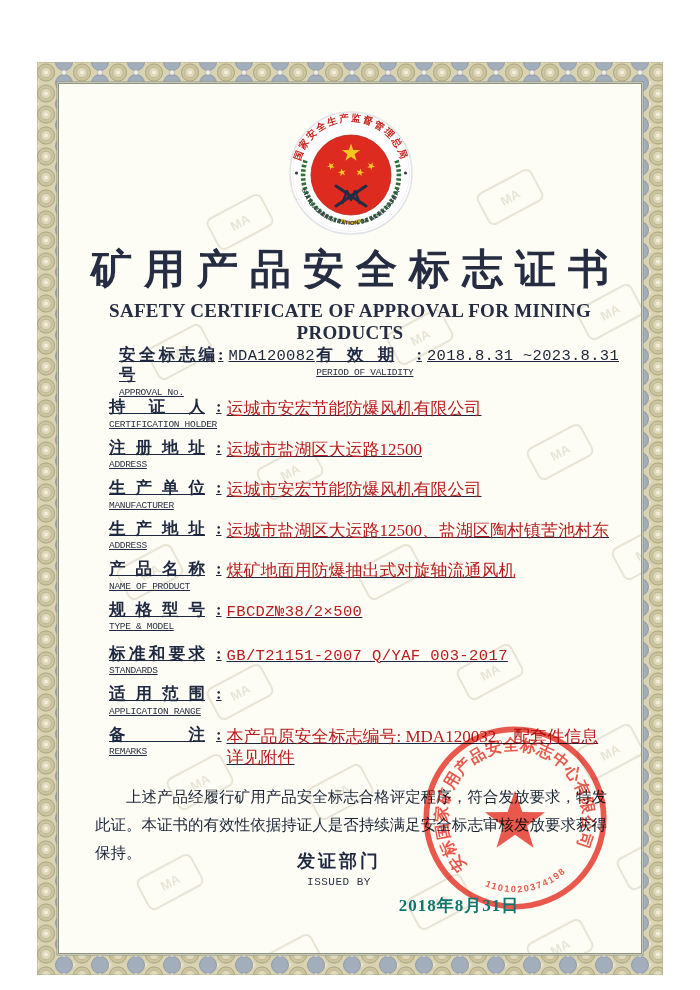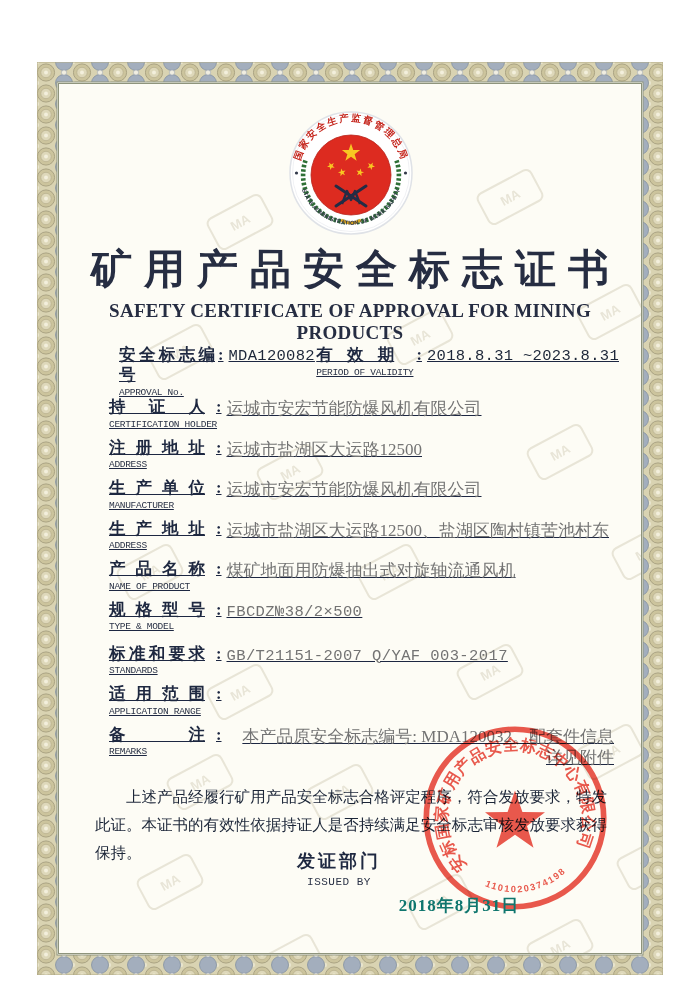--- a/index.html
+++ b/index.html
@@ -39,21 +39,21 @@
     display:block;font-family:"Liberation Mono",monospace;font-size:9.5px;color:#2a3246;
     margin-top:2px;white-space:nowrap;letter-spacing:-0.3px;
   }
   .colon{font-size:16.5px;font-weight:600;margin:0 5px 0 3px;line-height:1.2;}
   .hdr-value{font-family:"Liberation Mono",monospace;font-size:15.5px;color:#1c2638;padding-top:2px;letter-spacing:0.3px;white-space:nowrap;}
   .w96{width:96px;}
   .w52{width:78px;}
   .fields{position:absolute;left:50px;top:313px;width:505px;z-index:2;text-decoration:underline;}
   .field-row{display:flex;align-items:flex-start;min-height:33px;margin-bottom:7.5px;}
   .field-row.gap-before{margin-top:11px;}
-  .field-value{font-size:17px;color:#737373;line-height:1.25;padding-top:1px;text-align:right;}
+  .field-value{font-size:17px;color:#b91c1c;line-height:1.25;padding-top:1px;}
   .field-value.mono{font-family:"Liberation Mono",monospace;font-size:15.5px;letter-spacing:0.4px;padding-top:3px;}
   .statement{
     position:absolute;left:36px;top:699px;width:512px;z-index:2;
     font-size:15.5px;line-height:1.8;text-align:justify;text-indent:2em;color:#1c2638;margin:0;
   }
   .issued{position:absolute;left:0;top:765px;width:560px;text-align:center;z-index:2;}
   .issued-zh{font-size:18px;font-weight:600;letter-spacing:3px;color:#1e2840;}
   .issued-en{font-family:"Liberation Mono",monospace;font-size:11px;color:#2a3246;margin-top:3px;letter-spacing:0.5px;}
   .seal{position:absolute;left:358px;top:636px;width:196px;height:196px;z-index:5;opacity:0.9;mix-blend-mode:multiply;}
   .cert-date{

